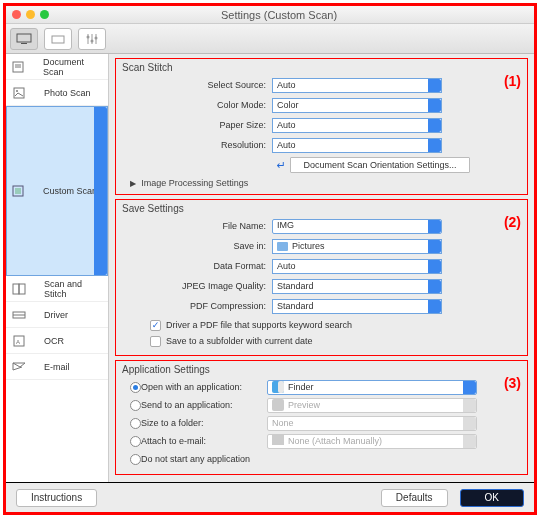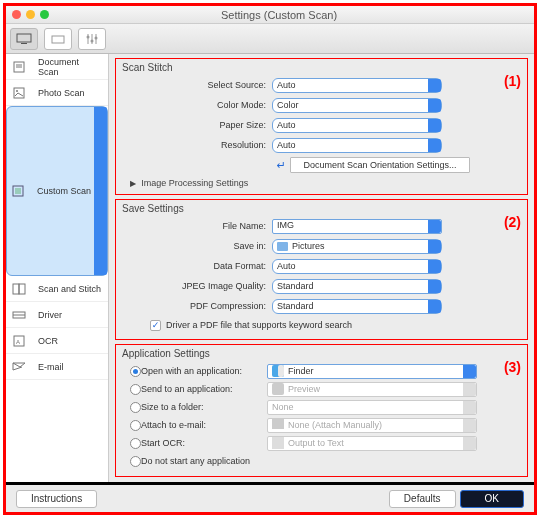--- a/index.html
+++ b/index.html
@@ -8,48 +8,48 @@
 .titlebar{height:18px;background:linear-gradient(#f7f7f7,#e6e6e6);display:flex;align-items:center;padding:0 6px;border-bottom:1px solid #ccc;position:relative}
 .traffic{display:flex;gap:5px}
 .dot{width:9px;height:9px;border-radius:50%}
 .dot.r{background:#ff5f57}.dot.y{background:#febc2e}.dot.g{background:#28c840}
 .title{position:absolute;left:18px;right:0;text-align:center;font-size:11px;color:#555}
 .toolbar{height:30px;background:linear-gradient(#f3f3f3,#e0e0e0);border-bottom:1px solid #bbb;display:flex;align-items:center;padding:0 4px;gap:6px}
 .tool-btn{width:28px;height:22px;background:#fff;border:1px solid #bbb;border-radius:3px;display:flex;align-items:center;justify-content:center}
 .tool-btn.active{background:#d8d8d8}
 .body{flex:1;display:flex;overflow:hidden}
 .sidebar{width:103px;background:#fff;border-right:1px solid #ccc;display:flex;flex-direction:column}
-.side-item{height:26px;display:flex;align-items:center;padding:0 6px;gap:12px;font-size:9px;color:#333;border-bottom:1px solid #eee}
+.side-item{height:26px;display:flex;align-items:center;padding:0 6px;gap:18px;font-size:9px;color:#333;border-bottom:1px solid #eee}
 .side-item.sel{background:#cfe6fb}
 .side-icon{width:14px;height:12px;display:flex;align-items:center;justify-content:center}
 .content{flex:1;padding:4px 6px 4px 6px;overflow:auto;position:relative}
 .section{border:1px solid red;padding:3px 6px 6px 6px;margin-bottom:4px;position:relative}
 .section-title{font-size:10px;color:#444;margin-bottom:3px}
 .annot{position:absolute;right:6px;top:14px;color:red;font-size:14px;font-weight:bold}
 .row{display:flex;align-items:center;height:18px;margin-bottom:2px}
 .lbl{width:150px;text-align:right;padding-right:6px;font-size:9px;color:#333}
-.sel{flex:0 0 170px;height:15px;background:#fff;border:1px solid #6fa4e0;border-radius:6px;display:flex;align-items:center;padding:2px 4px;font-size:9px;position:relative}
+.sel{flex:0 0 170px;height:15px;background:#fff;border:1px solid #6fa4e0;border-radius:0;display:flex;align-items:center;padding:2px 4px;font-size:9px;position:relative}
 .sel::after{content:"";position:absolute;right:0;top:0;bottom:0;width:13px;background:#3a86ef;border-radius:0 2px 2px 0}
 .txt{flex:0 0 170px;height:15px;border:1px solid #6fa4e0;border-radius:2px;font-size:9px;padding:0 4px;position:relative;background:#fff}
 .txt::after{content:"";position:absolute;right:0;top:0;bottom:0;width:13px;background:#3a86ef;border-radius:0 2px 2px 0}
 .btn-wide{height:16px;background:#fff;border:1px solid #bbb;border-radius:1px;font-size:9px;display:flex;align-items:center;justify-content:center;padding:0 8px}
 .disclosure{display:flex;align-items:center;gap:5px;font-size:9px;color:#444;margin-top:4px;margin-left:8px}
 .tri{font-size:8px}
 .chk-row{display:flex;align-items:center;height:16px;margin-left:28px;gap:5px;font-size:9px}
 .chk{width:11px;height:11px;border:1px solid #aaa;border-radius:2px;display:flex;align-items:center;justify-content:center;font-size:9px;color:#2268d8;background:#fff}
 .radio-row{display:flex;align-items:center;height:18px;margin-left:8px;gap:0;font-size:9px}
 .radio{width:11px;height:11px;border:1px solid #888;border-radius:50%;display:flex;align-items:center;justify-content:center;background:#fff}
 .radio.on::after{content:"";width:5px;height:5px;border-radius:50%;background:#2b7de1}
 .radio-lbl{width:126px}
 .radio-sel{flex:0 0 210px;height:15px;background:#fff;border:1px solid #6fa4e0;border-radius:2px;display:flex;align-items:center;padding:0 4px;font-size:9px;position:relative}
 .radio-sel::after{content:"";position:absolute;right:0;top:0;bottom:0;width:13px;background:#3a86ef;border-radius:0 2px 2px 0}
 .radio-sel.dis{border-color:#ccc;color:#aaa}
 .radio-sel.dis::after{background:#ddd}
 .app-icon{width:12px;height:12px;margin-right:4px;display:inline-block}
-.footer{height:30px;background:#ececec;border-top:3px solid #000000;display:flex;align-items:center;padding:0 10px;gap:4px}
+.footer{height:30px;background:#ececec;border-top:1px solid #000000;display:flex;align-items:center;padding:0 10px;gap:12px}
 .footer .spacer{flex:1}
 .fbtn{height:18px;padding:0 14px;background:#fff;border:1px solid #bbb;border-radius:3px;font-size:10px;display:flex;align-items:center}
 .fbtn.primary{background:#0f172a;color:#fff;border-color:#2a6ad0;padding:0 24px}
 .rotate-icon{color:#2268d8;font-size:11px;width:18px;text-align:center}
 .folder-icon{width:11px;height:9px;background:#7fb4e8;border-radius:1px;display:inline-block;margin-right:4px}
 svg{display:block}
 </style>
 </head>
 <body>
 
@@ -226,20 +226,24 @@
           </div>
     <div class="row">
             <div class="lbl">PDF Compression:</div>
             <div class="sel">
               <span>Standard</span>
             </div>
           </div>
     <div class="chk-row">
             <div class="chk">✓</div>
             <span>Driver a PDF file that supports keyword search</span>
+          </div>
+    <div class="chk-row">
+            <div class="chk"></div>
+            <span>Save to a subfolder with current date</span>
           </div>
    </div>
 
    <div class="section">
     <div class="section-title">Application Settings</div>
     <div class="annot">(3)</div>
     <div class="radio-row">
             <div class="radio on"></div>
             <div class="radio-lbl">Open with an application:</div>
             <div class="radio-sel">
@@ -274,32 +278,20 @@
     <div class="radio-row">
             <div class="radio"></div>
             <div class="radio-lbl">Attach to e-mail:</div>
             <div class="radio-sel dis">
               <span class="app-icon">
                 <svg width="12" height="10">
                   <rect width="12" height="10" fill="#ccc"></rect>
                 </svg>
               </span>
               <span>None (Attach Manually)</span>
-            </div>
-          </div>
-    <div class="radio-row">
-            <div class="radio"></div>
-            <div class="radio-lbl">Start OCR:</div>
-            <div class="radio-sel dis">
-              <span class="app-icon">
-                <svg width="12" height="12">
-                  <rect width="12" height="12" fill="#ddd"></rect>
-                </svg>
-              </span>
-              <span>Output to Text</span>
             </div>
           </div>
     <div class="radio-row">
             <div class="radio"></div>
             <div class="radio-lbl" style="width:auto">Do not start any application</div>
           </div>
 
    </div>
 
   </div>

